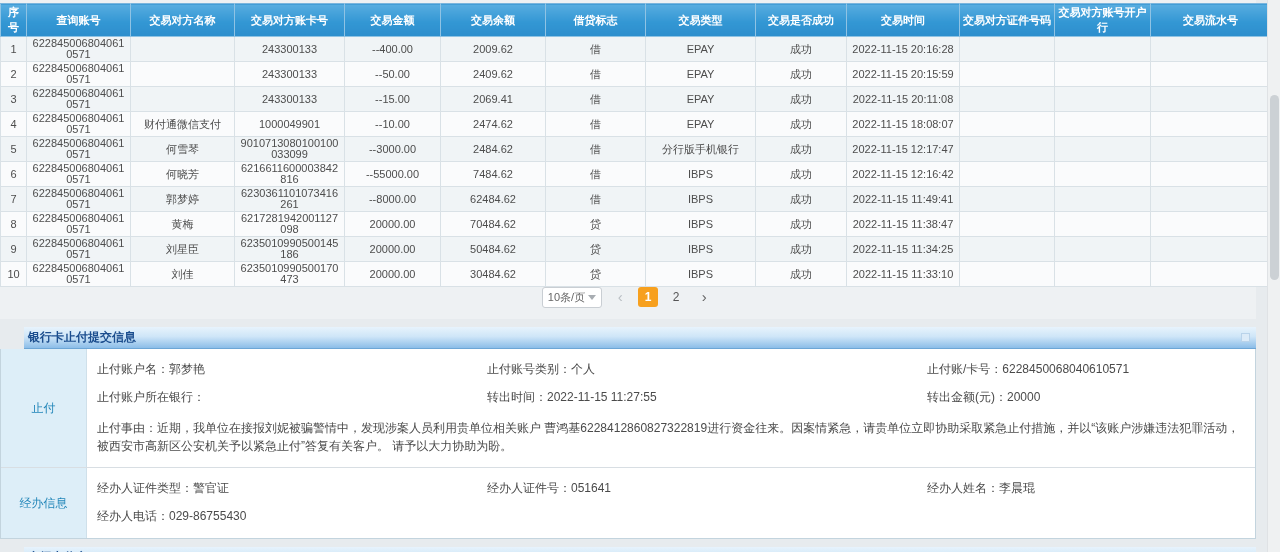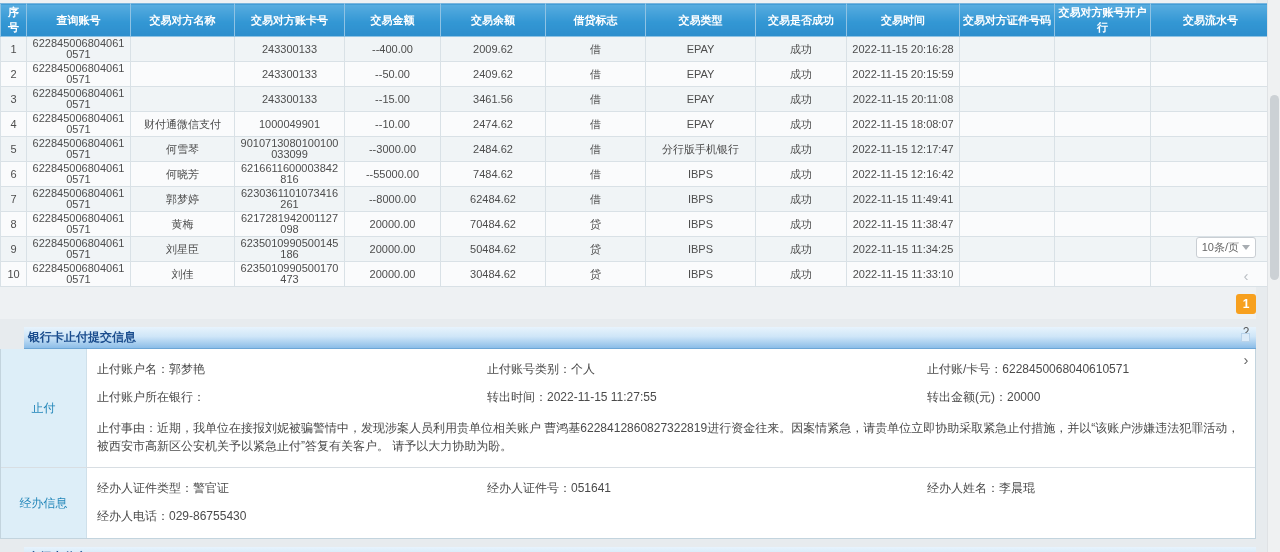--- a/index.html
+++ b/index.html
@@ -29,22 +29,22 @@
 
   .txn-area { padding:3px 0 0 0; background:#eef1f3; width:1256px; }
 
   
   .txn .c0{width:26px}.txn .c1{width:104px}.txn .c2{width:104px}.txn .c3{width:110px}
   .txn .c4{width:96px}.txn .c5{width:105px}.txn .c6{width:100px}.txn .c7{width:110px}
   .txn .c8{width:91px}.txn .c9{width:113px}.txn .c10{width:95px}.txn .c11{width:96px}.txn .c12{width:120px}
 
   
   .pagination {
-    height:32px; display:flex; align-items:flex-end; justify-content:center;
-    gap:8px; background:#eef1f3; font-size:12px; color:#555;flex-direction:column;
+    height:32px; display:flex; align-items:flex-start; justify-content:center;
+    gap:8px; background:#eef1f3; font-size:12px; color:#555;
   }
   .pgsize {
     display:inline-flex; align-items:center; gap:3px; border:1px solid #c9ced3;
     background:#fff; border-radius:3px; padding:2px 5px; font-size:11px; color:#666;
     cursor:pointer;
   }
   .pgsize .chev { width:0; height:0; border-left:4px solid transparent;
     border-right:4px solid transparent; border-top:5px solid #a8adb2; display:inline-block; }
   .pgbtn { min-width:20px; height:20px; line-height:20px; text-align:center;
     display:inline-block; cursor:pointer; border-radius:3px; font-size:12px; color:#555; }
@@ -137,21 +137,21 @@
             <td class="c11"></td>
             <td class="c12"></td>
           </tr>
 
           <tr>
             <td class="c0">3</td>
             <td class="c1 wrap">6228450068040610571</td>
             <td class="c2"></td>
             <td class="c3 wrap">243300133</td>
             <td class="c4 nowrap">--15.00</td>
-            <td class="c5 nowrap">3461.56</td>
+            <td class="c5 nowrap">2069.41</td>
             <td class="c6">借</td>
             <td class="c7">EPAY</td>
             <td class="c8">成功</td>
             <td class="c9 wrap">2022-11-15 20:11:08</td>
             <td class="c10"></td>
             <td class="c11"></td>
             <td class="c12"></td>
           </tr>
 
           <tr>

